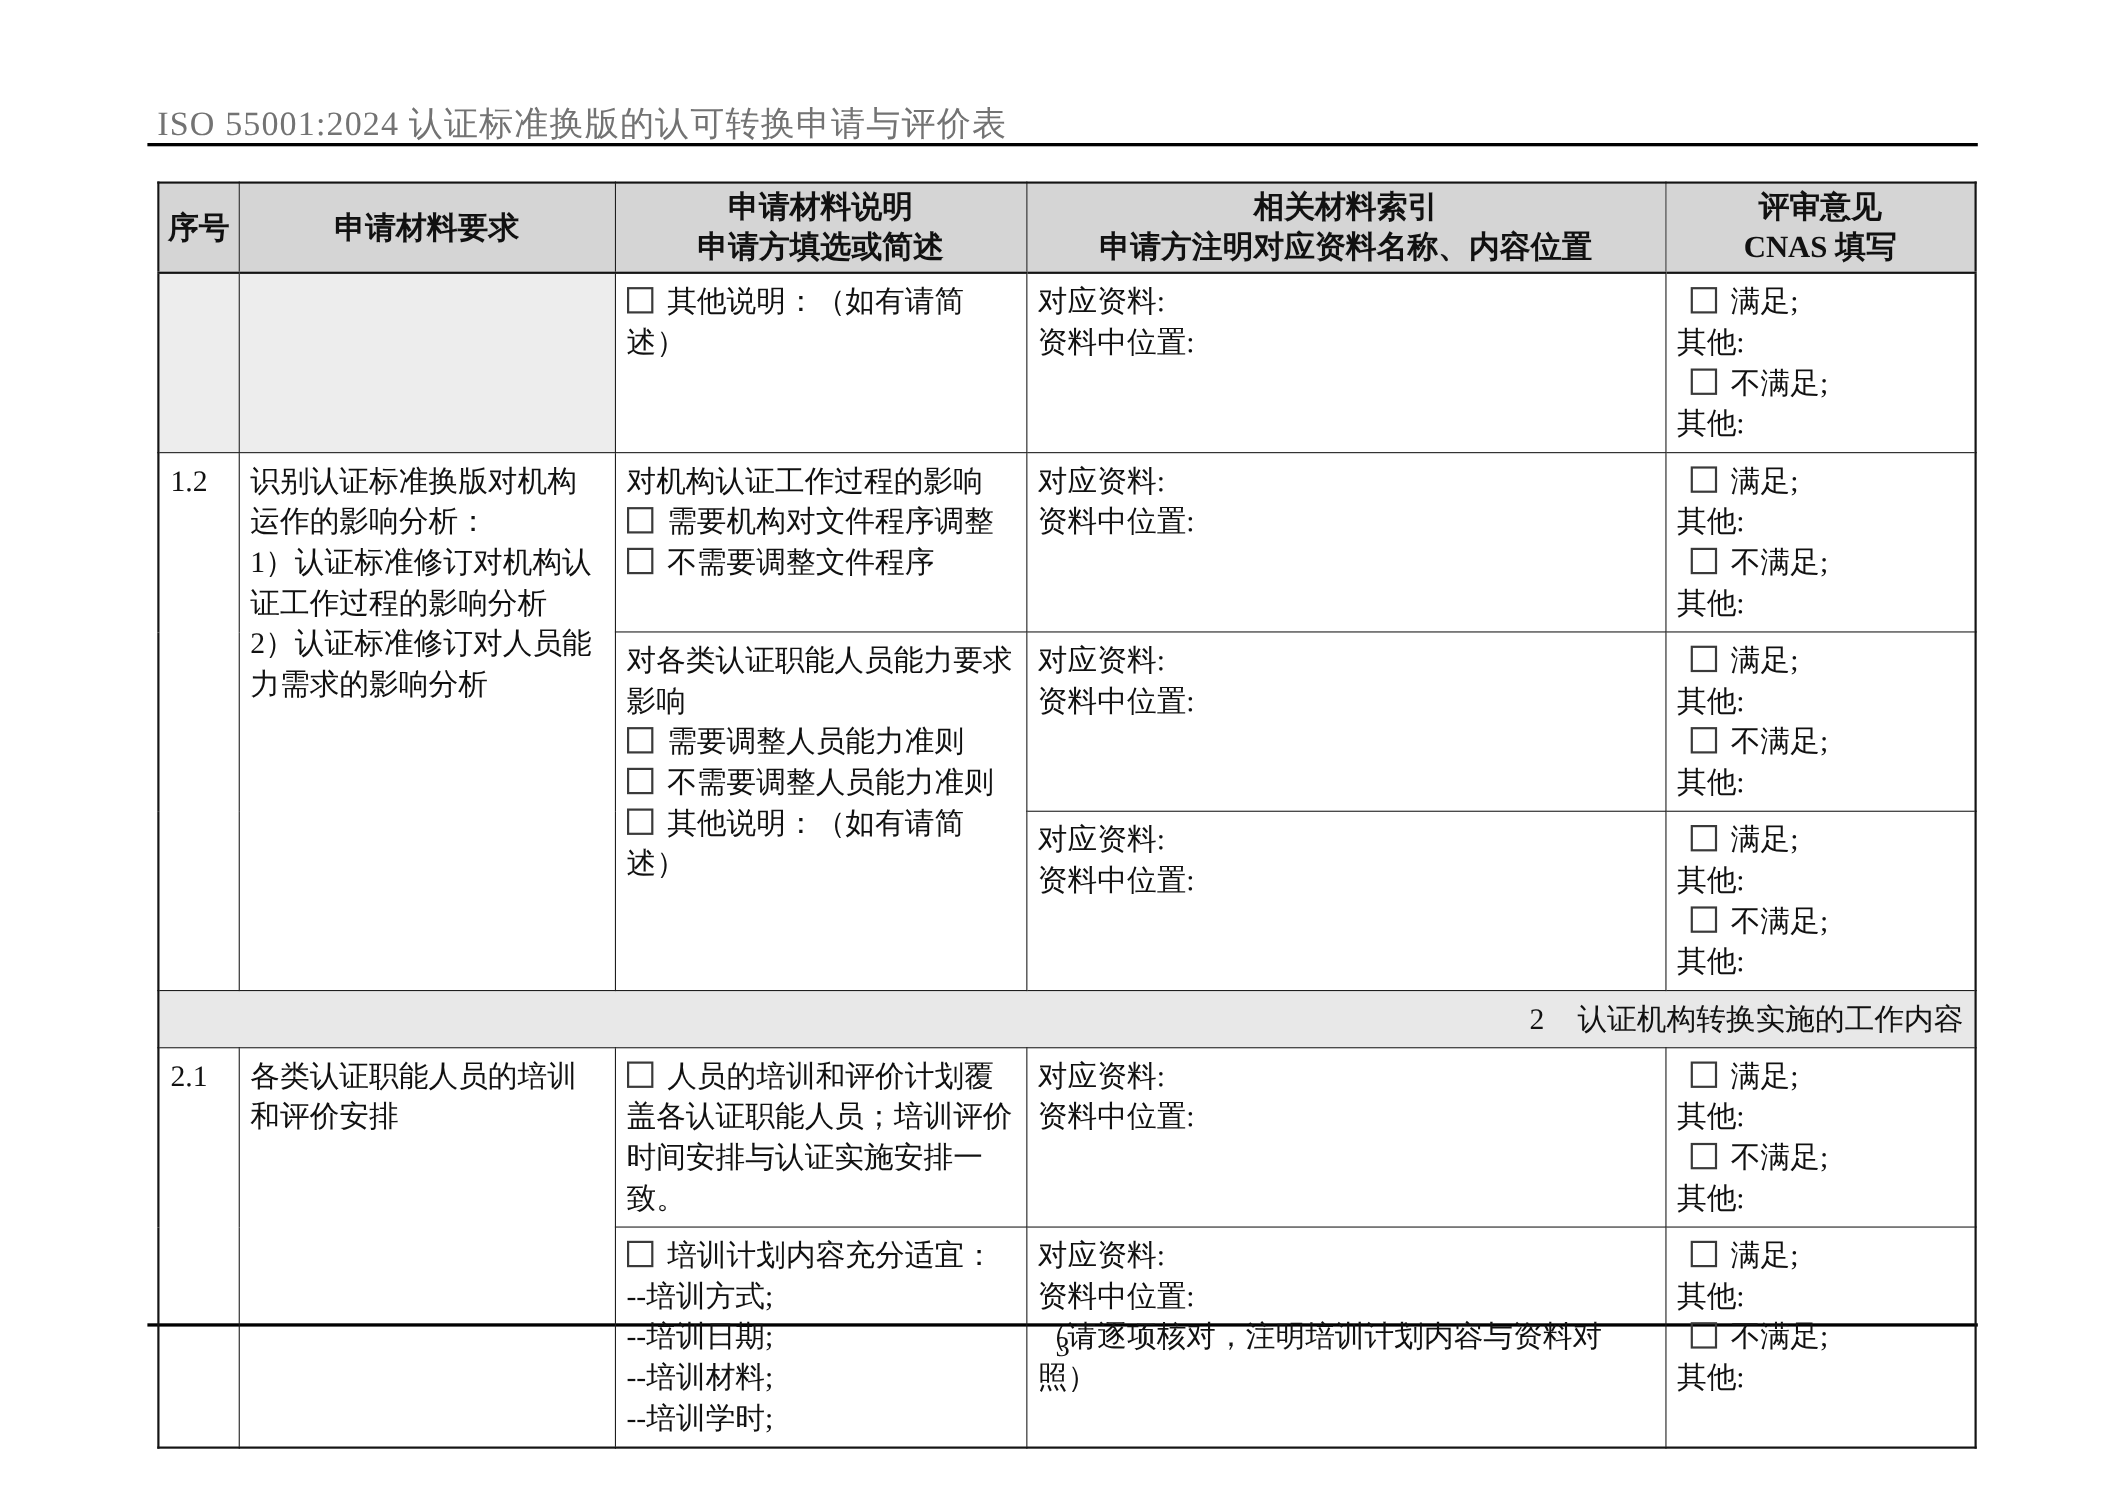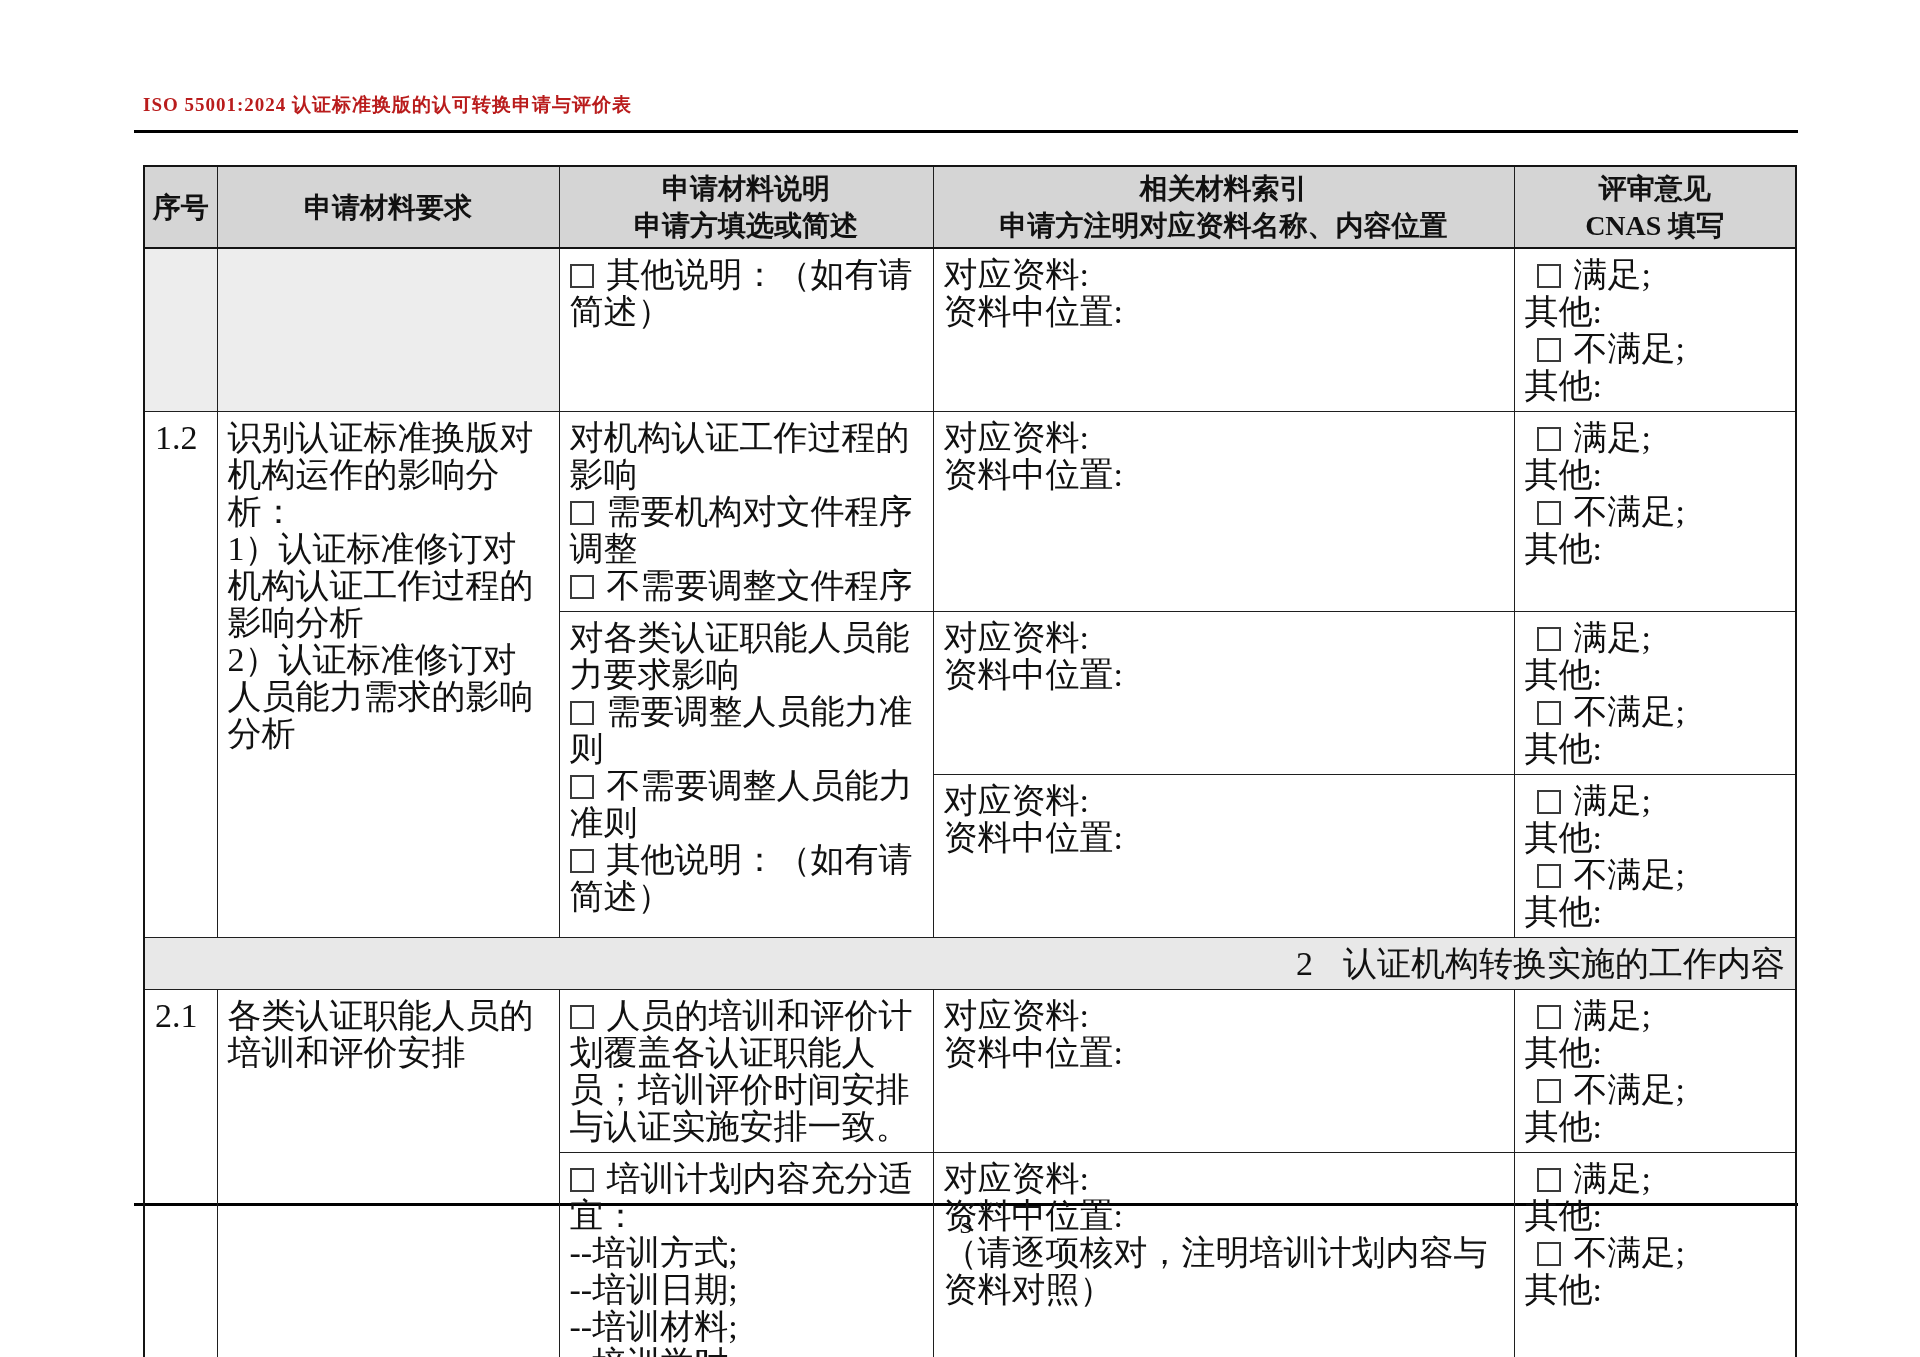--- a/index.html
+++ b/index.html
@@ -9,22 +9,22 @@
     font-family:"Liberation Serif","DejaVu Serif",serif;
     color:#111;
     position:relative;
     overflow:hidden;
   }
   .page { position:absolute; inset:0; }
 
   
   .doc-title {
     position:absolute; left:143px; top:92px;
-    font-size:19px; font-weight:bold; letter-spacing:1px;
-    color:#b91c1c; white-space:nowrap;
+    font-size:31px; font-weight:normal; letter-spacing:1px;
+    color:#737373; white-space:nowrap;
   }
   .title-rule {
     position:absolute; left:134px; top:130px;
     width:1664px; height:3px; background:#000;
   }
 
   
   .footer-rule {
     position:absolute; left:134px; top:1203px;
     width:1664px; height:3px; background:#000;
@@ -37,21 +37,21 @@
   
   table.grid {
     position:absolute; left:143px; top:165px;
     width:1652px; border-collapse:collapse; table-layout:fixed;
     border:2px solid #141414;
     z-index:1;
   }
   table.grid td, table.grid th {
     border:1px solid #1f1f1f;
     vertical-align:top;
-    font-size:34px; line-height:37px;
+    font-size:27px; line-height:37px;
     padding:7px 10px;
     overflow:hidden;
   }
   tr.hdr th {
     background:#d5d5d5;
     vertical-align:middle; text-align:center;
     font-weight:bold; font-size:28px; line-height:37px;
     border-bottom:2px solid #141414;
     padding:3px 6px;
   }

